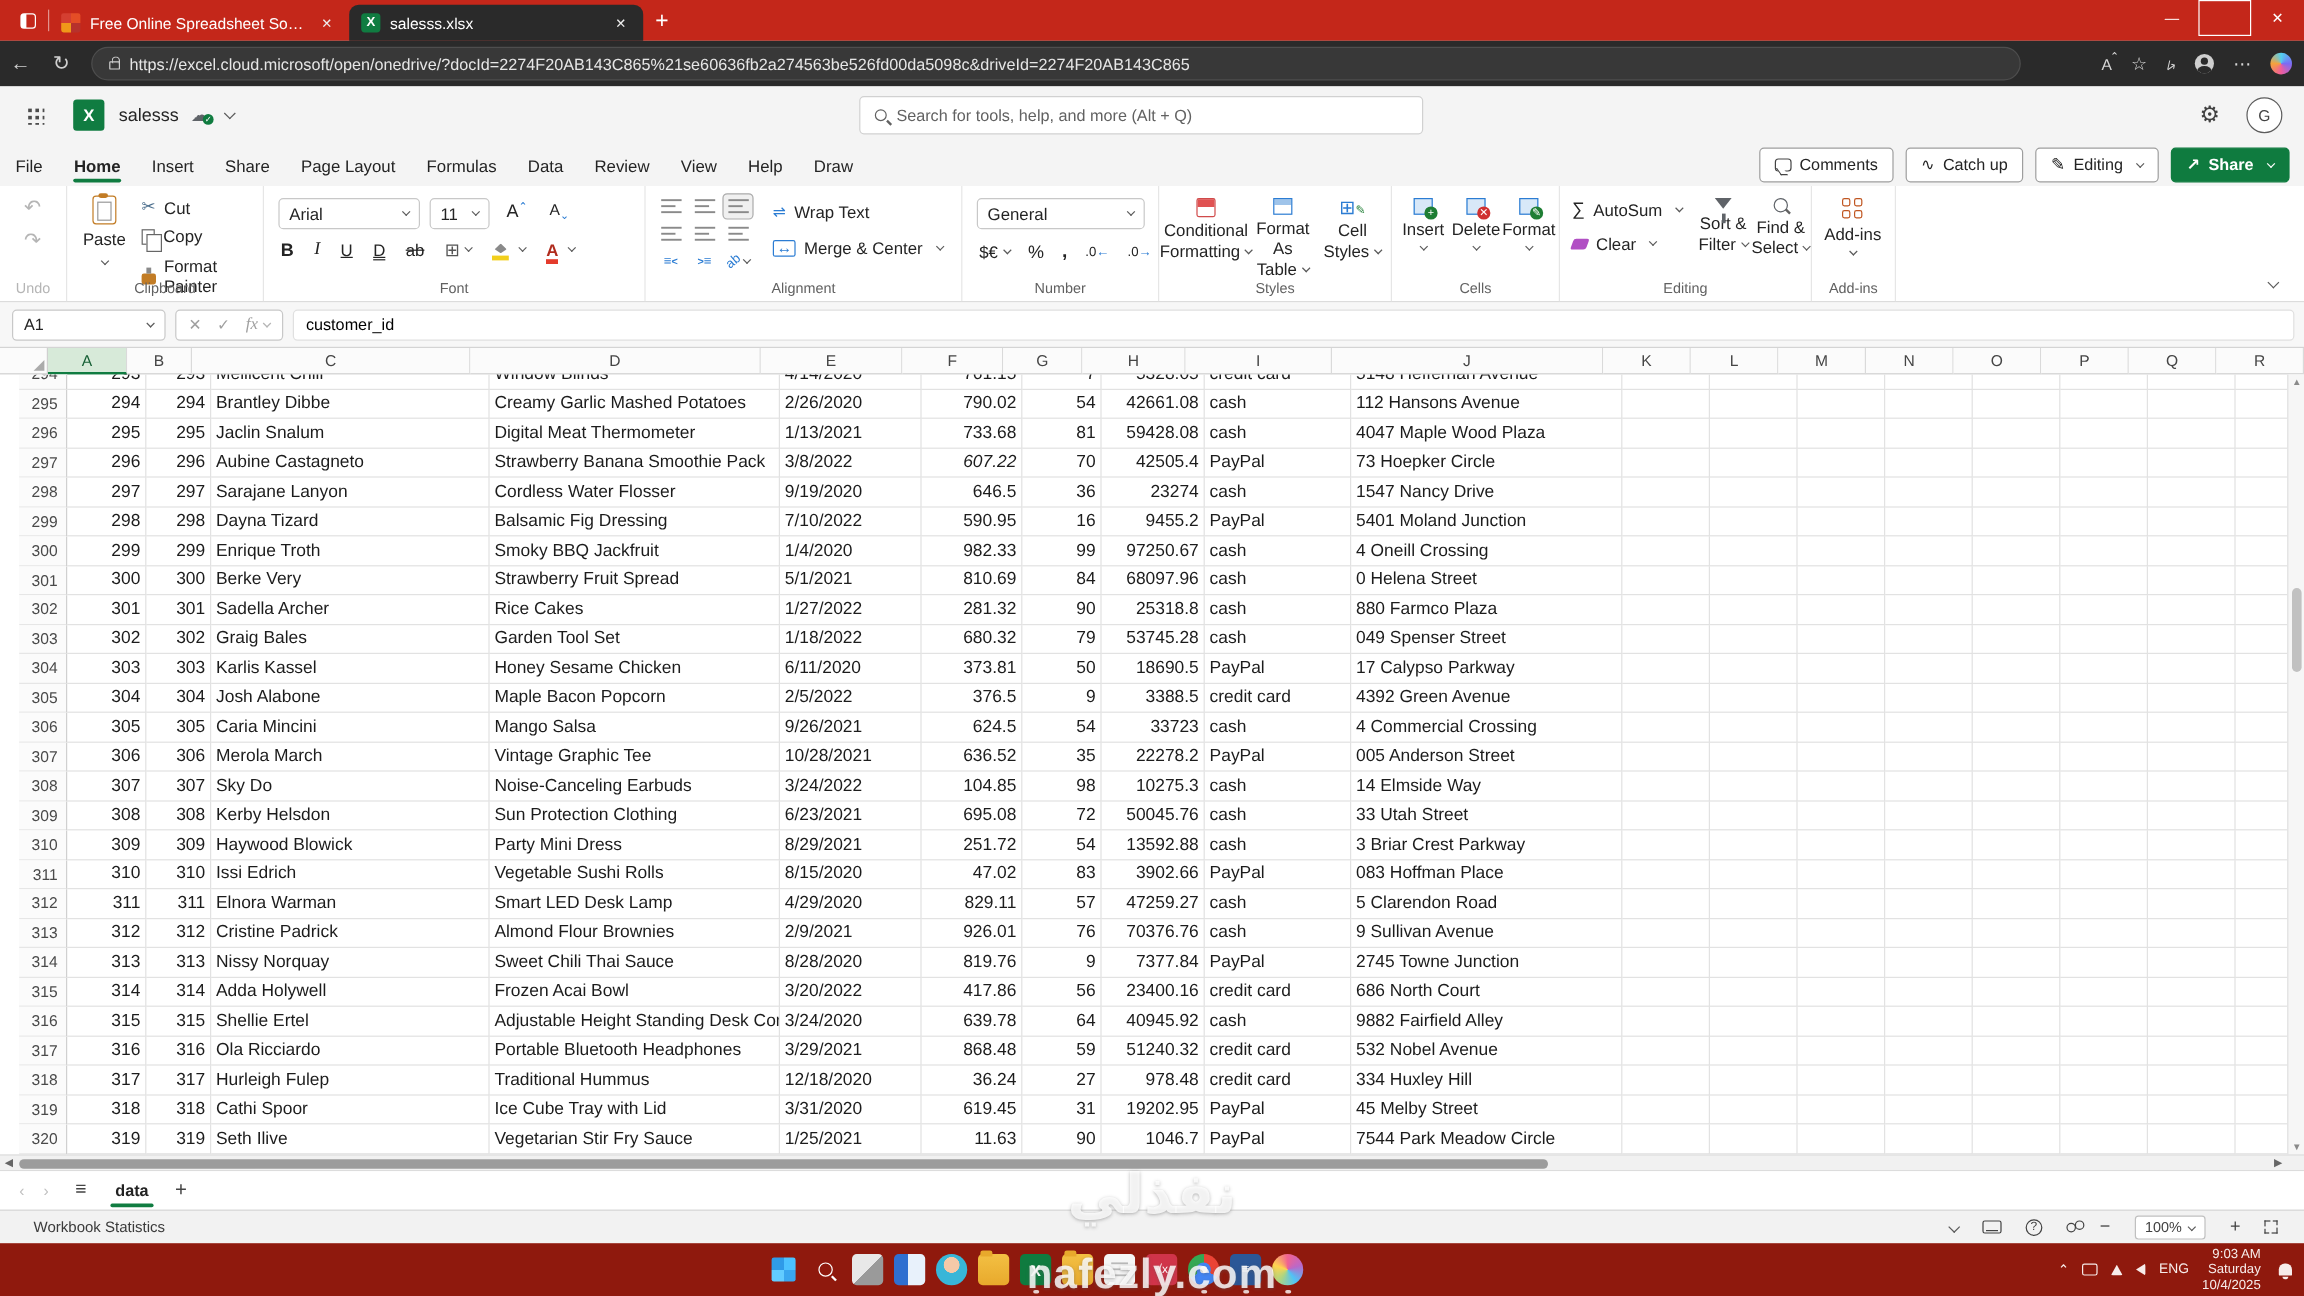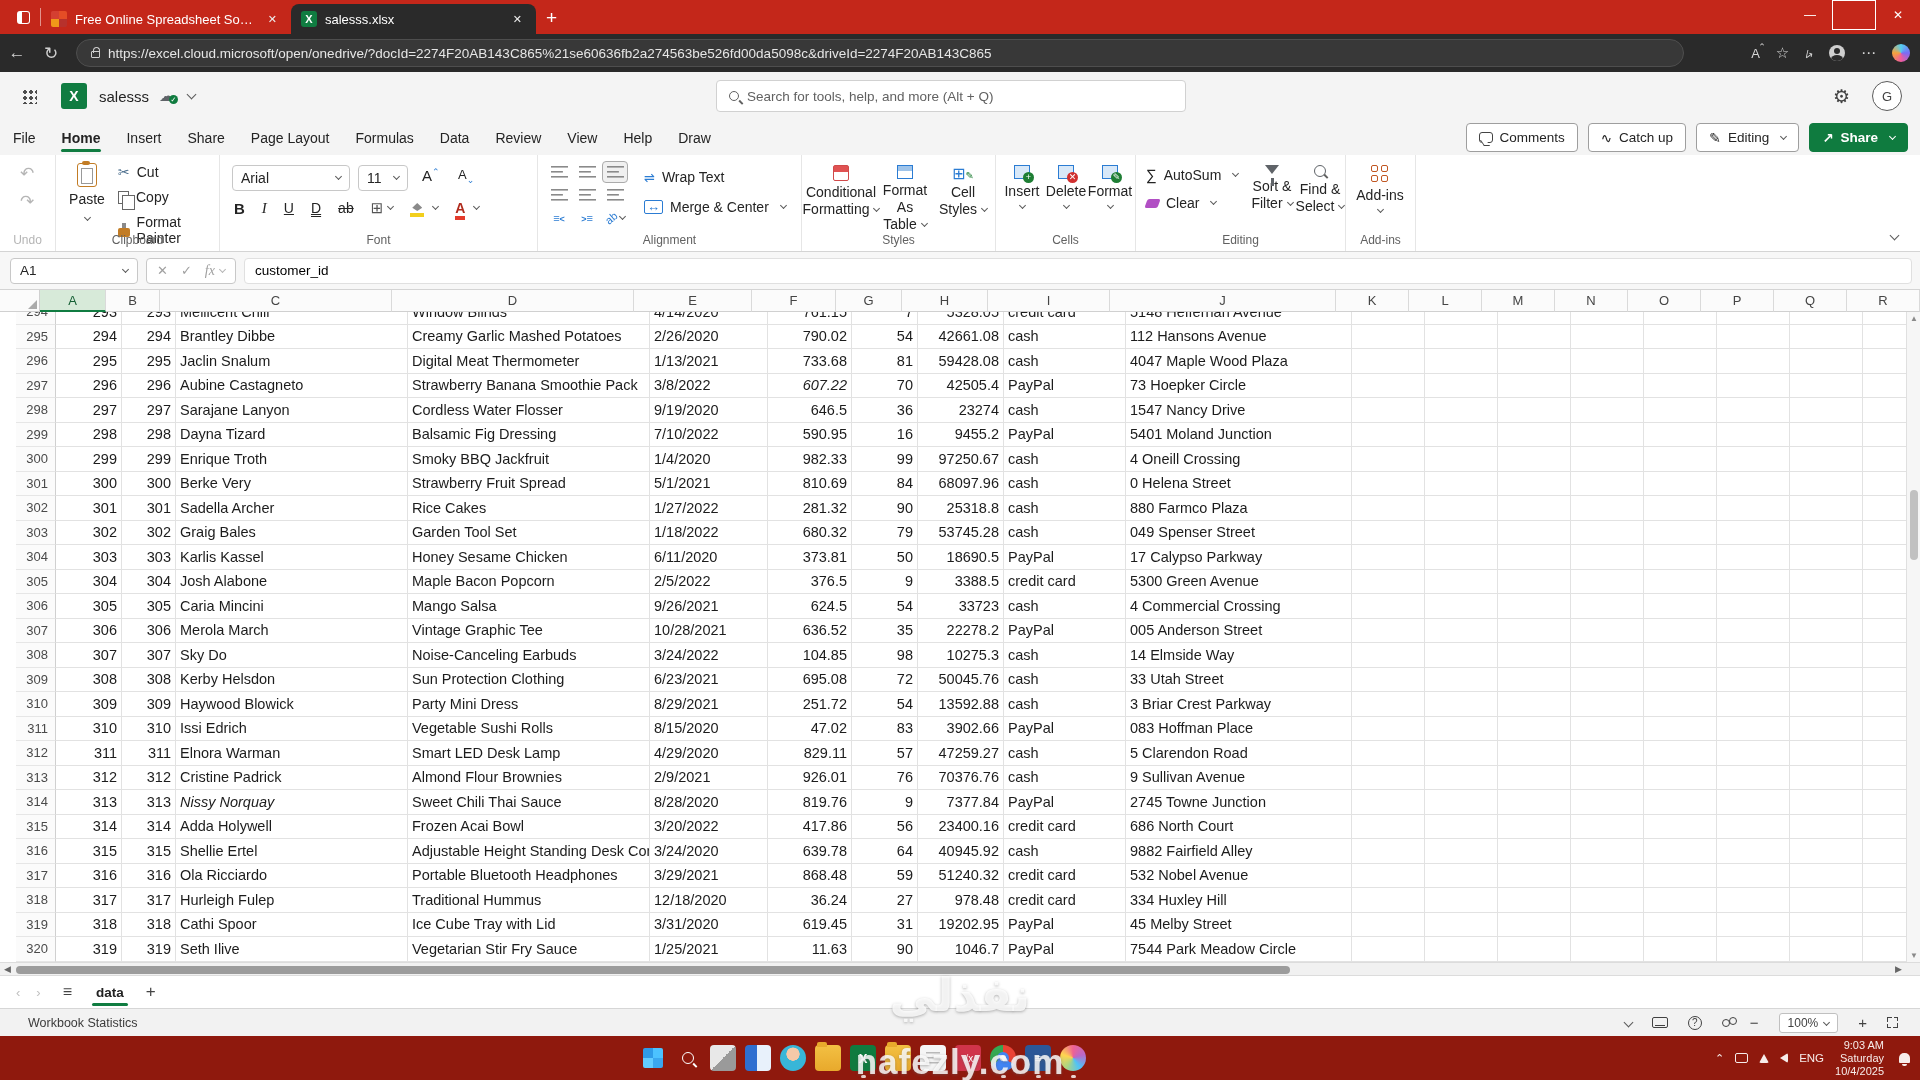--- a/index.html
+++ b/index.html
@@ -393,20 +393,34 @@
         <span>Wrap Text</span>
       </div>
     <div class="abs icon-text-row" style="left:106px;top:44px">
         <span style="color:#2b7cd3;font-size:13px;border:1.3px solid #2b7cd3;border-radius:2px;padding:0 2px;line-height:12px">↔</span>
         <span>Merge &amp; Center</span>
         <span class="chev sm"></span>
       </div>
     <div class="glabel">Alignment</div>
   </div>
 
+  <div class="rgroup" style="width:164px">
+    <div class="combo abs" style="left:12px;top:10px;width:140px">
+        <span>General</span>
+        <span class="chev sm"></span>
+      </div>
+    <div class="abs flex" style="left:14px;top:46px;gap:15px">
+      <span class="flex fmt-glyph">$€<span class="chev sm"></span></span>
+      <span class="fmt-glyph" style="font-size:15px">%</span>
+      <b class="fmt-glyph" style="font-size:16px">,</b>
+      <span class="fmt-glyph" style="font-size:11px">.0<span style="color:#2b7cd3">←</span></span>
+      <span class="fmt-glyph" style="font-size:11px">.0<span style="color:#2b7cd3">→</span></span>
+    </div>
+    <div class="glabel">Number</div>
+  </div>
 
   <div class="rgroup" style="width:194px">
     <div class="abs stack2" style="left:6px;top:10px;width:66px">
       <span class="cf-ico"></span>
       <span style="margin-top:3px">Conditional</span>
       <span class="flex">
           <span>Formatting</span>
           <span class="chev sm"></span>
         </span>
     </div>
@@ -777,21 +791,21 @@
         <div class="rnum">305</div>
         <div class="gcell r" style="width: 66px;">304</div>
         <div class="gcell r" style="width: 54px;">304</div>
         <div class="gcell" style="width: 232px;">Josh Alabone</div>
         <div class="gcell" style="width: 242px;">Maple Bacon Popcorn</div>
         <div class="gcell" style="width: 118px;">2/5/2022</div>
         <div class="gcell r" style="width: 84px;">376.5</div>
         <div class="gcell r" style="width: 66px;">9</div>
         <div class="gcell r" style="width: 86px;">3388.5</div>
         <div class="gcell" style="width: 122px;">credit card</div>
-        <div class="gcell" style="width: 226px;">5300 Green Avenue</div>
+        <div class="gcell" style="width: 226px;">4392 Green Avenue</div>
         <div class="gcell" style="width: 73px;"></div>
         <div class="gcell" style="width: 73px;"></div>
         <div class="gcell" style="width: 73px;"></div>
         <div class="gcell" style="width: 73px;"></div>
         <div class="gcell" style="width: 73px;"></div>
         <div class="gcell" style="width: 73px;"></div>
         <div class="gcell" style="width: 73px;"></div>
         <div class="gcell" style="width: 73px;"></div>
       </div>
       <div class="grow">
@@ -959,21 +973,21 @@
         <div class="gcell" style="width: 73px;"></div>
         <div class="gcell" style="width: 73px;"></div>
         <div class="gcell" style="width: 73px;"></div>
         <div class="gcell" style="width: 73px;"></div>
         <div class="gcell" style="width: 73px;"></div>
       </div>
       <div class="grow">
         <div class="rnum">314</div>
         <div class="gcell r" style="width: 66px;">313</div>
         <div class="gcell r" style="width: 54px;">313</div>
-        <div class="gcell" style="width: 232px; font-style: italic;">Nissy Norquay</div>
+        <div class="gcell" style="width: 232px;">Nissy Norquay</div>
         <div class="gcell" style="width: 242px;">Sweet Chili Thai Sauce</div>
         <div class="gcell" style="width: 118px;">8/28/2020</div>
         <div class="gcell r" style="width: 84px;">819.76</div>
         <div class="gcell r" style="width: 66px;">9</div>
         <div class="gcell r" style="width: 86px;">7377.84</div>
         <div class="gcell" style="width: 122px;">PayPal</div>
         <div class="gcell" style="width: 226px;">2745 Towne Junction</div>
         <div class="gcell" style="width: 73px;"></div>
         <div class="gcell" style="width: 73px;"></div>
         <div class="gcell" style="width: 73px;"></div>

